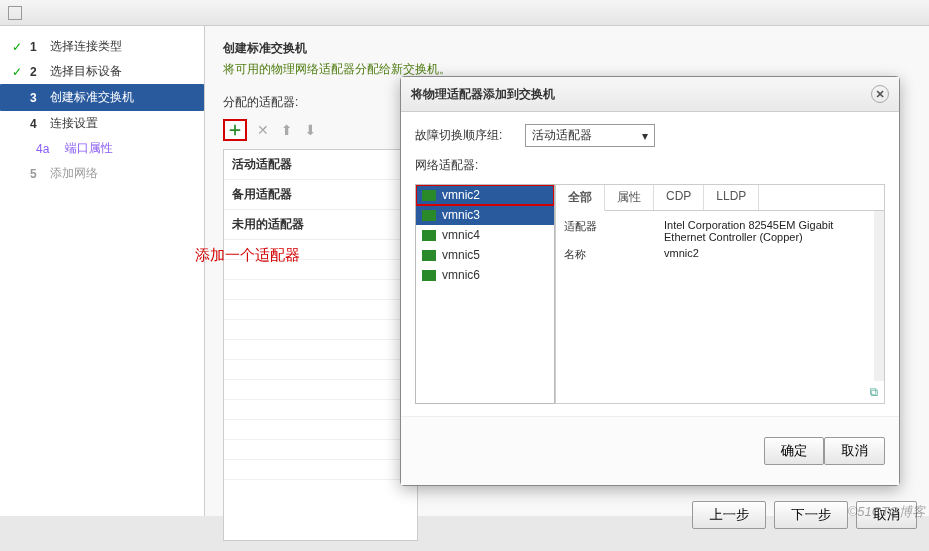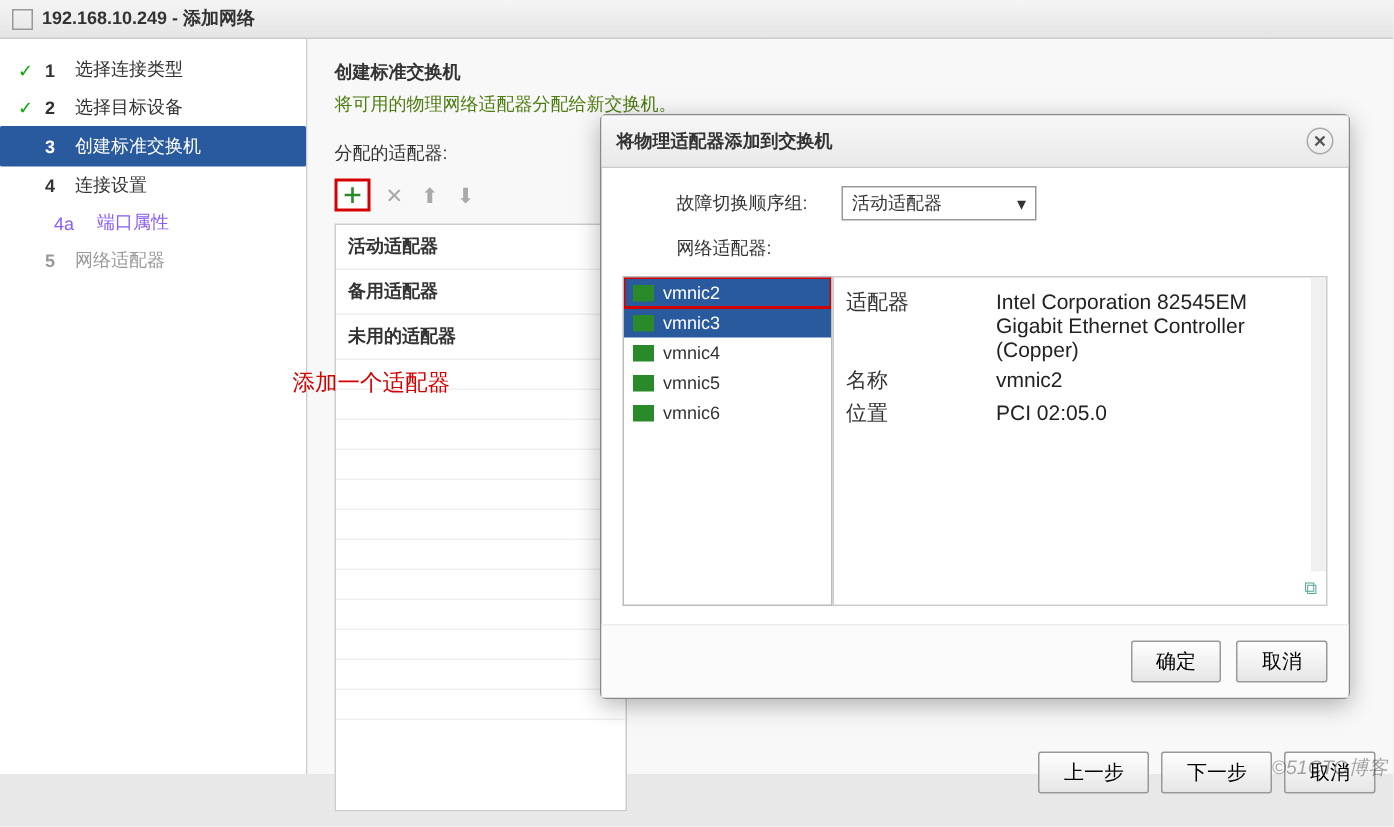--- a/index.html
+++ b/index.html
@@ -97,21 +97,21 @@
       padding: 8px 10px;
       display: flex; justify-content: space-between; align-items: center;
       font-weight: bold;
     }
     .close-x {
       width: 18px; height: 18px; border: 1px solid #aaa; border-radius: 50%;
       display: inline-flex; align-items: center; justify-content: center;
       font-size: 11px; color: #555; cursor: pointer;
     }
     .dlg-body { padding: 12px 14px; }
-    .dlg-row { display: flex; align-items: center; gap: 10px; margin-bottom: 10px; margin-left: 36px; }
+    .dlg-row { display: flex; align-items: center; gap: 10px; margin-bottom: 10px; }
     .dlg-row label { width: 100px; }
     .select {
       display: inline-flex; align-items: center; justify-content: space-between;
       border: 1px solid #999; padding: 2px 6px; width: 130px; background: #fff; cursor: pointer;
     }
     .dlg-split {
       display: flex; height: 220px;
     }
     .nic-list {
       width: 140px; border: 1px solid #bbb; background: #fff; overflow: hidden;
@@ -120,42 +120,41 @@
       display: flex; align-items: center; gap: 6px; padding: 3px 6px;
       cursor: pointer;
     }
     .nic-item.sel { background: #2a5a9e; color: #fff; }
     .nic-item.hilite { outline: 2px solid #d40000; outline-offset: -1px; }
     .nic-icon { width: 14px; height: 11px; background: #2a8a2a; display:inline-block; }
     .detail-pane { flex: 1; display: flex; flex-direction: column; border: 1px solid #ccc; }
     .tabs { display: flex; border-bottom: 1px solid #ccc; }
     .tab { padding: 4px 12px; cursor: pointer; color: #555; border-right: 1px solid #ddd; }
     .tab.active { background: #fff; font-weight: bold; border-bottom: 1px solid #fff; margin-bottom:-1px; }
-    .detail-body { padding: 8px; flex:1; overflow-y: auto; font-size: 14px; }
+    .detail-body { padding: 8px; flex:1; overflow-y: auto; font-size: 11px; }
     .prop-row { display: flex; margin-bottom: 4px; }
     .prop-row .k { width: 100px; color: #333; }
     .prop-row .v { flex: 1; color: #222; }
     .scroll-stub { width: 10px; background: #f0f0f0; }
     .dlg-footer {
-      display: flex; justify-content: flex-end; gap: 10px;
-      padding: 10px 14px; border-top: 1px solid #eee;
+      display: flex; justify-content: flex-end; 
+      padding: 20px 14px; border-top: 1px solid #eee;
       background: #fbfbfb;
     }
     .copy-icon { text-align: right; padding: 4px 6px; color: #5a9; }
     .water {
       position: absolute; right: 4px; bottom: 30px;
       color: rgba(0,0,0,0.35); font-style: italic; font-size: 13px;
     }
   </style>
 </head>
 <body>
 
 <div class="titlebar">
   <span class="icon-slot"></span>
-  <span>192.168.10.249 - 添加网络</span>
 </div>
 
 <div class="main-wrap">
   <div class="sidebar">
     <div class="step">
       <span class="chk">✓</span>
       <span class="num">1</span>
       <span>选择连接类型</span>
     </div>
     <div class="step">
@@ -173,21 +172,21 @@
       <span class="num">4</span>
       <span>连接设置</span>
     </div>
     <div class="step sub">
       <span>4a</span>&nbsp;
       <span>端口属性</span>
     </div>
     <div class="step future">
       <span style="width:14px"></span>
       <span class="num">5</span>
-      <span>网络适配器</span>
+      <span>添加网络</span>
     </div>
   </div>
 
   <div class="content">
     <div class="heading">创建标准交换机</div>
     <div class="subheading">将可用的物理网络适配器分配给新交换机。</div>
 
     <div class="toolbar-row">
       <span class="label">分配的适配器:</span>
     </div>
@@ -259,34 +258,36 @@
         <div class="nic-item">
           <span class="nic-icon"></span>
           <span>vmnic5</span>
         </div>
         <div class="nic-item">
           <span class="nic-icon"></span>
           <span>vmnic6</span>
         </div>
       </div>
       <div class="detail-pane">
+        <div class="tabs">
+          <div class="tab active">全部</div>
+          <div class="tab">属性</div>
+          <div class="tab">CDP</div>
+          <div class="tab">LLDP</div>
+        </div>
         <div style="display:flex;flex:1;">
           <div class="detail-body">
             <div class="prop-row">
               <div class="k">适配器</div>
               <div class="v">Intel Corporation 82545EM Gigabit Ethernet Controller (Copper)</div>
             </div>
             <div class="prop-row">
               <div class="k">名称</div>
               <div class="v">vmnic2</div>
             </div>
-            <div class="prop-row">
-              <div class="k">位置</div>
-              <div class="v">PCI 02:05.0</div>
-            </div>
           </div>
           <div class="scroll-stub"></div>
         </div>
         <div class="copy-icon">⧉</div>
       </div>
     </div>
   </div>
   <div class="dlg-footer">
     <button class="btn">确定</button>
     <button class="btn">取消</button>

